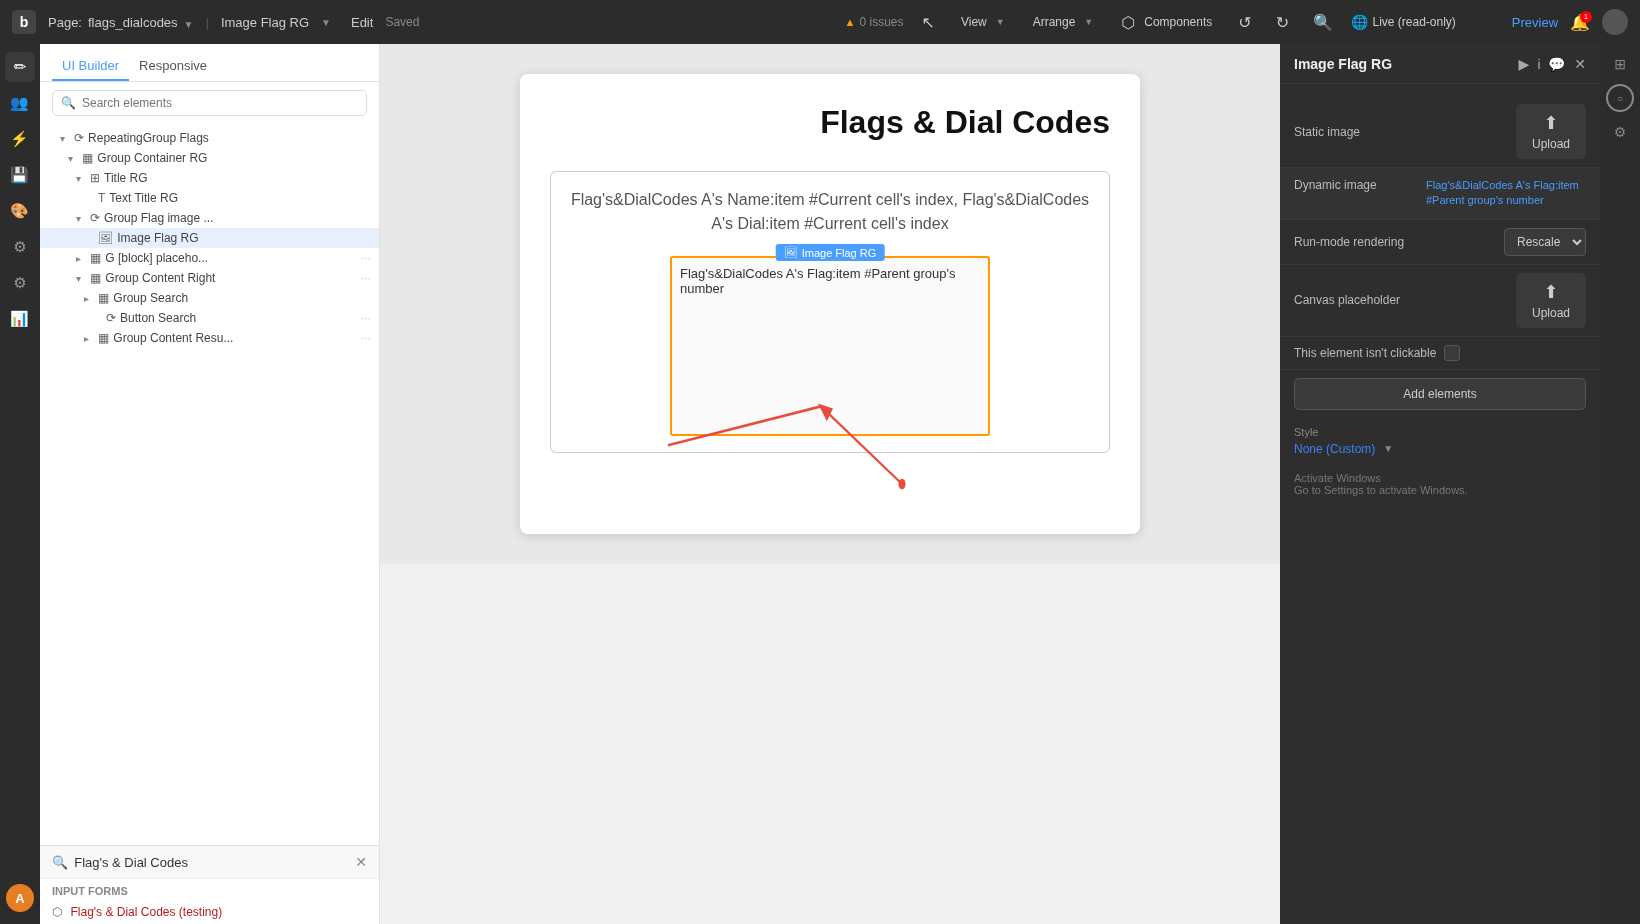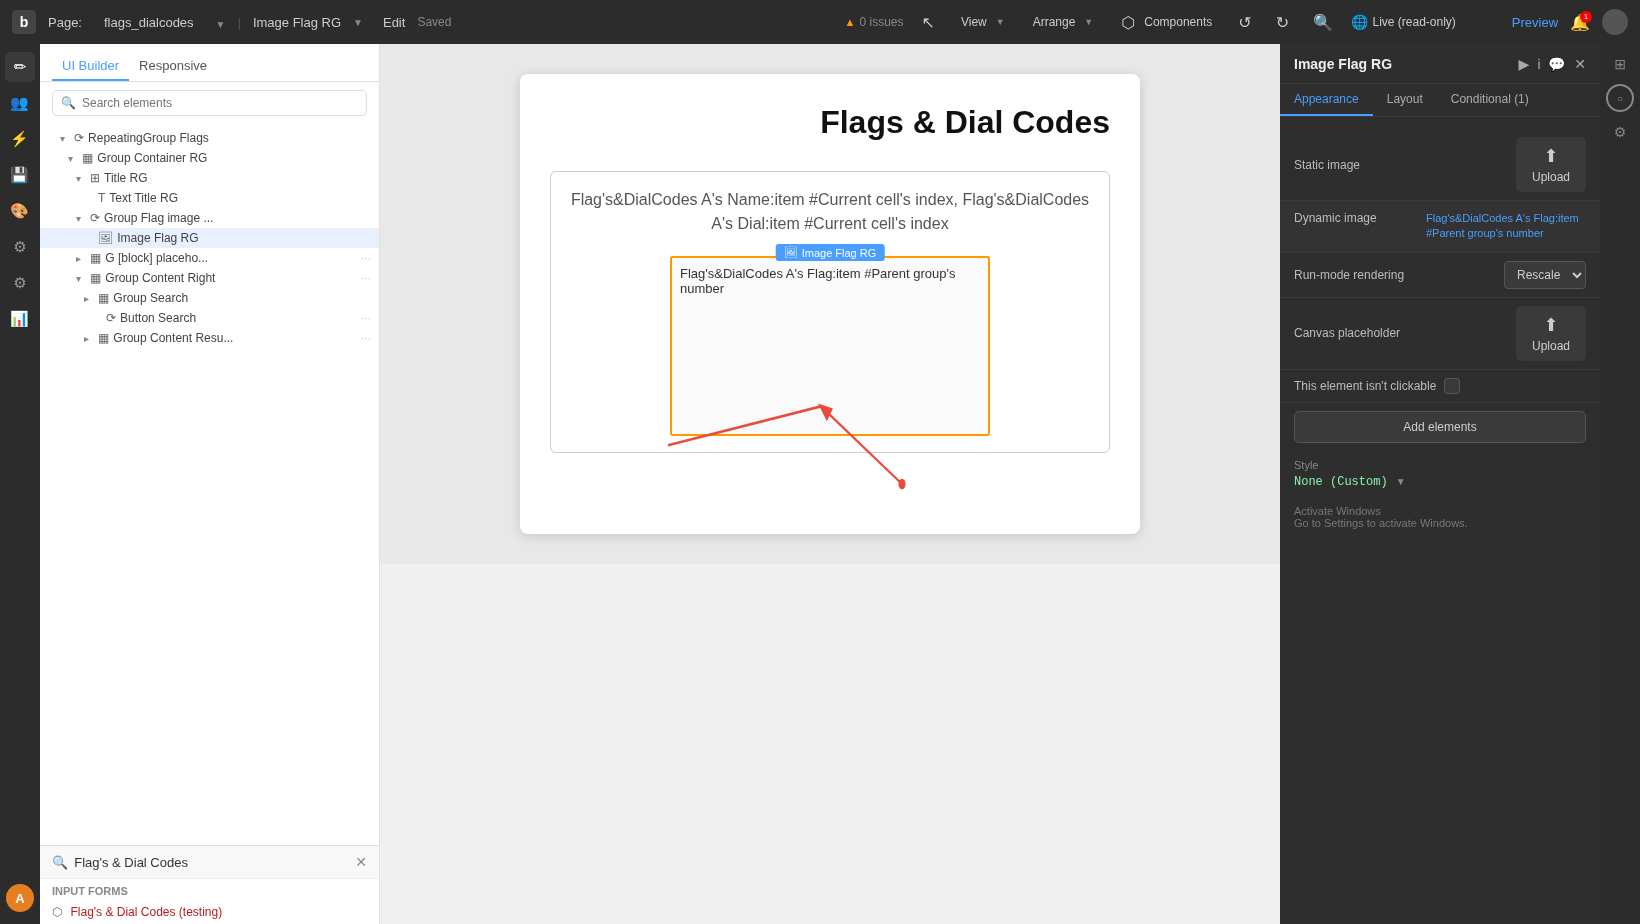--- a/index.html
+++ b/index.html
@@ -1,21 +1,21 @@
 <!DOCTYPE html>
 <html><head>
   <meta charset="utf-8">
   <style>
     * { box-sizing: border-box; margin: 0; padding: 0; }
     body { font-family: -apple-system, BlinkMacSystemFont, 'Segoe UI', sans-serif; font-size: 13px; background: #f0f0f0; overflow: hidden; width: 1640px; height: 924px; }
 
     
     .topbar { display: flex; align-items: center; height: 44px; background: #2c2c2c; color: #ccc; padding: 0 12px; gap: 12px; }
     .topbar-logo { width: 24px; height: 24px; background: #444; border-radius: 4px; display: flex; align-items: center; justify-content: center; color: #fff; font-weight: bold; font-size: 14px; flex-shrink: 0; }
-    .topbar-page { display: flex; align-items: flex-end; gap: 22px; font-size: 13px; color: #ccc; }
+    .topbar-page { display: flex; align-items: flex-end; gap: 6px; font-size: 13px; color: #ccc; }
     .topbar-page .arrow { color: #888; font-size: 10px; }
     .topbar-separator { color: #555; }
     .topbar-element { color: #ccc; font-size: 13px; }
     .topbar-dropdown { color: #888; font-size: 10px; cursor: pointer; }
     .topbar-edit { color: #ccc; font-size: 13px; margin-left: 8px; }
     .topbar-saved { color: #888; font-size: 12px; }
     .topbar-spacer { flex: 1; }
     .topbar-issues { display: flex; align-items: center; gap: 4px; color: #888; font-size: 12px; }
     .topbar-issues .warn-icon { color: #f90; font-size: 11px; }
     .topbar-btn { color: #ccc; font-size: 12px; cursor: pointer; display: flex; align-items: center; gap: 9px; padding: 4px 8px; border-radius: 4px; }
@@ -92,21 +92,21 @@
     .rp-upload-icon { font-size: 18px; }
     .rp-dynamic-value { font-size: 11px; color: #4a9eff; cursor: pointer; line-height: 1.4; }
     .rp-search-btn { background: #3a3a3a; border: 1px solid #555; border-radius: 4px; padding: 6px 12px; color: #ccc; cursor: pointer; font-size: 12px; }
     .rp-select-row { display: flex; align-items: center; gap: 6px; }
     .rp-select { background: #3a3a3a; border: 1px solid #555; border-radius: 4px; padding: 5px 8px; color: #ccc; font-size: 12px; cursor: pointer; }
     .rp-checkbox-row { display: flex; align-items: center; gap: 8px; padding: 8px 14px; border-bottom: 1px solid #3a3a3a; }
     .rp-checkbox { width: 16px; height: 16px; background: #3a3a3a; border: 1px solid #555; border-radius: 3px; }
     .rp-workflow-btn { margin: 8px 14px; background: #3a3a3a; border: 1px solid #555; border-radius: 5px; padding: 8px; color: #ccc; cursor: pointer; font-size: 12px; text-align: center; }
     .rp-style-section { padding: 8px 14px; }
     .rp-style-label { font-size: 11px; color: #888; margin-bottom: 4px; }
-    .rp-style-value { font-size: 12px; color: #86efac; font-family: Liberation Mono, monospace; }
+    .rp-style-value { font-size: 12px; color: #3b82f6; }
     .activate-windows { color: #777; font-size: 11px; padding: 8px 14px; }
 
     
     .far-right { width: 40px; background: #2c2c2c; display: flex; flex-direction: column; align-items: center; padding: 8px 0; gap: 8px; }
     .far-right-icon { color: #888; font-size: 14px; cursor: pointer; padding: 4px; }
     .far-right-circle { width: 28px; height: 28px; border-radius: 50%; border: 2px solid #888; display: flex; align-items: center; justify-content: center; color: #888; font-size: 10px; }
 
     
     .canvas-wrapper { position: relative; flex: 1; }
     .canvas-svg-overlay { position: absolute; top: 0; left: 0; width: 100%; height: 100%; pointer-events: none; }
@@ -341,25 +341,20 @@
     <div class="right-panel-header">
       <span class="right-panel-title">Image Flag RG</span>
       <div class="right-panel-actions">
         <span class="rp-action-btn">▶</span>
         <span class="rp-action-btn">ℹ</span>
         <span class="rp-action-btn">💬</span>
         <span class="rp-action-btn">✕</span>
       </div>
     </div>
 
-    <div class="rp-tabs">
-      <div class="rp-tab active">Appearance</div>
-      <div class="rp-tab">Layout</div>
-      <div class="rp-tab">Conditional (1)</div>
-    </div>
 
     <div class="rp-body">
 
       <div class="rp-section">
         <span class="rp-label">Static image</span>
         <button class="rp-upload-btn">
           <span class="rp-upload-icon">⬆</span>
           <span>Upload</span>
         </button>
       </div>

